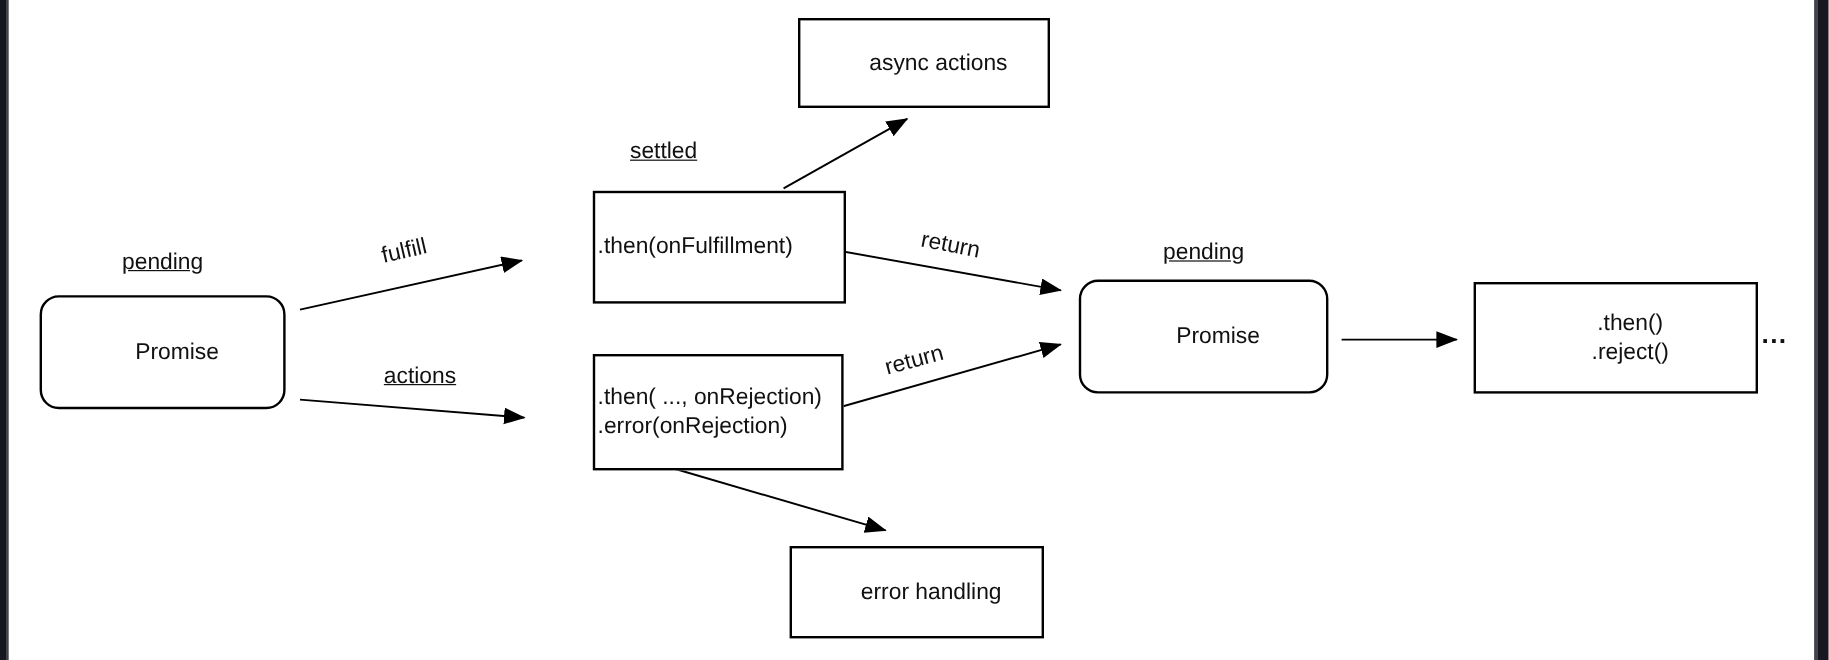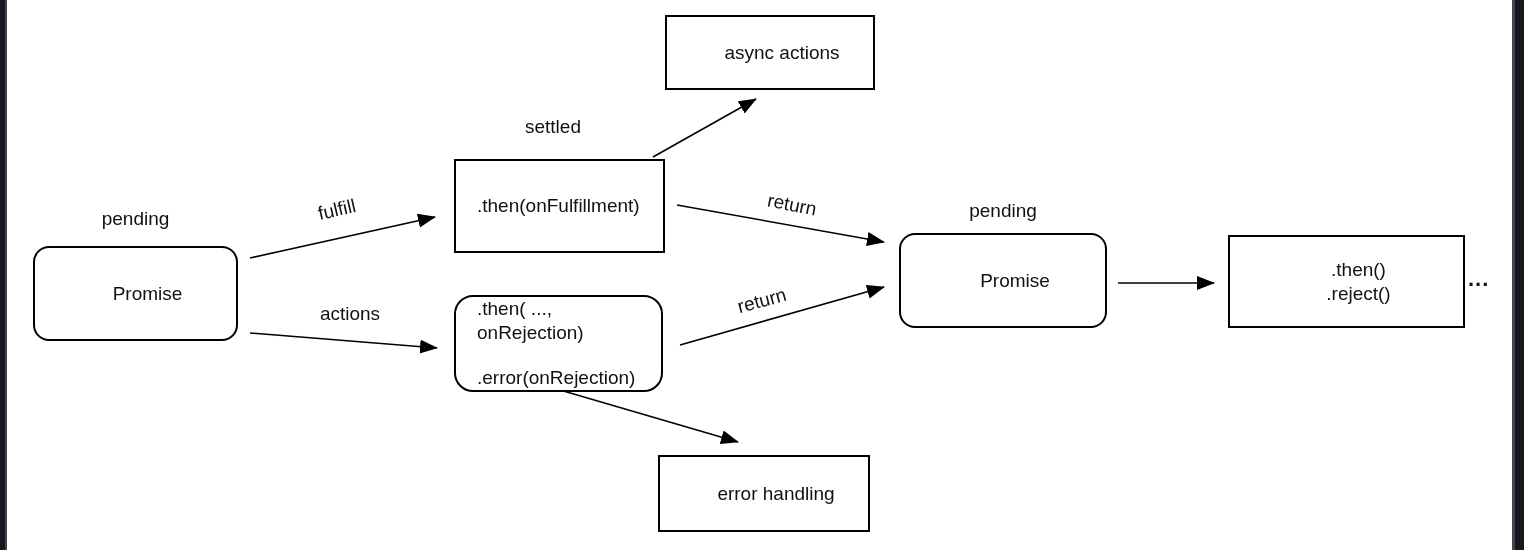--- a/index.html
+++ b/index.html
@@ -22,31 +22,31 @@
     background: #ffffff;
     box-sizing: border-box;
     font-size: 19px;
     line-height: 24px;
     display: flex;
     flex-direction: column;
     justify-content: center;
   }
   .node.rounded { border-radius: 16px; }
   .node.center { align-items: center; text-align: center; padding-left: 24px; }
-  .node.leftalign { align-items: flex-start; text-align: left; padding-left: 21px; padding-right: 2px; }
-  .node.spread { justify-content: space-between; border-radius: 19px; }
+  .node.leftalign { align-items: flex-start; text-align: left; padding-left: 2px; padding-right: 2px; margin-left: 40px; }
+  .node.spread { justify-content: center; }
 
   .edge-label {
     position: absolute;
     font-size: 19px;
     line-height: 20px;
     white-space: nowrap;
     color: #111111;
   }
-  .lbl-center { text-align: center; }
+  .lbl-center { text-align: center; text-decoration: underline; }
 
   .ellipsis {
     position: absolute;
     font-size: 22px;
     font-weight: bold;
     letter-spacing: 1px;
     color: #111111;
   }
 
   svg.edges { position: absolute; left: 0; top: 0; width: 1524px; height: 550px; }

